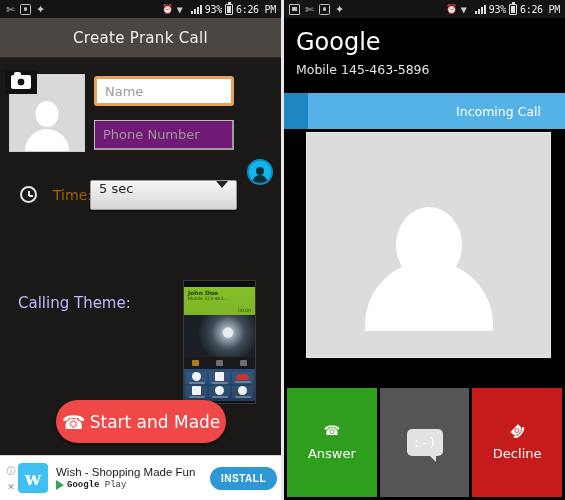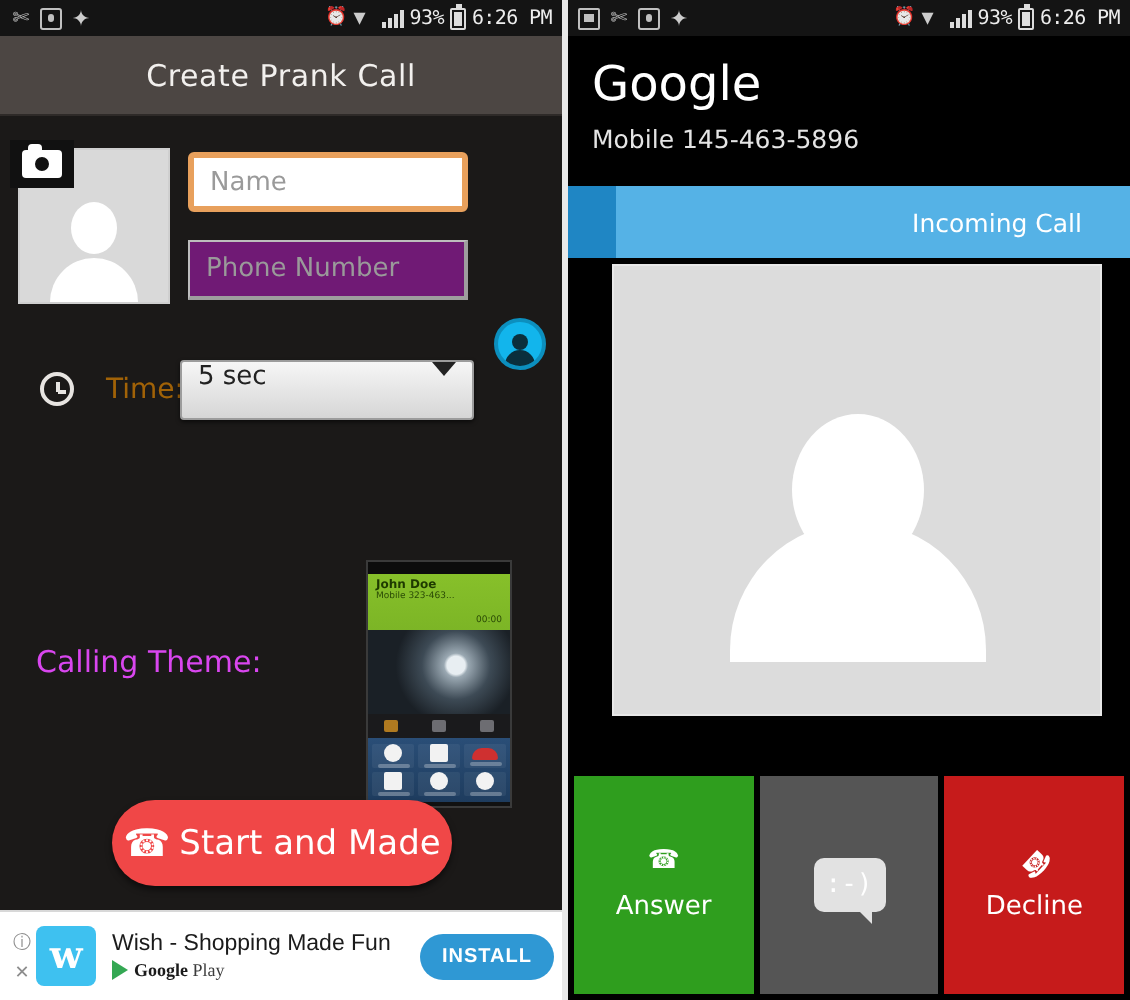--- a/index.html
+++ b/index.html
@@ -113,21 +113,21 @@
     display:flex; align-items:flex-start; padding:0 8px;
     font-size:13px; color:#222;
     box-shadow:0 1px 2px rgba(0,0,0,.6);
   }
   .spinner .caret {
     margin-left:auto; width:0; height:0;
     border-left:6px solid transparent; border-right:6px solid transparent; border-top:7px solid #222;
   }
 
   
-  .theme-label { position:absolute; left:18px; top:264px; color:#d946ef; font-size:15px; }
+  .theme-label { position:absolute; left:18px; top:236px; color:#c4b5fd; font-size:15px; }
 
   .theme-thumb {
     position:absolute; left:183px; top:222px; width:73px; height:124px;
     background:#111; border:1px solid #3a3a3a; overflow:hidden;
   }
   .tt-status { height:6px; background:#0c0c0c; }
   .tt-green  { height:28px; background:linear-gradient(#87c02a,#7cb526); position:relative; padding:2px 4px; }
   .tt-green .n1{ font-size:6px; color:#1e3a00; font-weight:bold; line-height:7px; }
   .tt-green .n2{ font-size:4.5px; color:#2a4a05; line-height:6px; }
   .tt-green .n3{ position:absolute; right:4px; bottom:2px; font-size:4.5px; color:#2a4a05; }
@@ -166,21 +166,21 @@
               font-size:9px; color:#8d8d8d; font-family:"DejaVu Sans", sans-serif; }
   .ad-icon { width:30px; height:30px; background:#3ec1f0; border-radius:4px;
              display:flex; align-items:center; justify-content:center;
              color:#fff; font-size:19px; font-weight:bold; margin-right:8px;
              font-family:"DejaVu Serif", serif; }
   .ad-text { flex:1; }
   .ad-title { font-size:11.5px; color:#1b1b1b; font-family:"Liberation Sans", sans-serif; }
   .ad-sub { display:flex; align-items:center; gap:3px; margin-top:2px; }
   .gp-tri { width:0; height:0; border-top:5px solid transparent; border-bottom:5px solid transparent;
             border-left:8px solid #34a853; }
-  .ad-store { font-size:9px; color:#3b3b3b; font-family:Liberation Serif, serif; }
+  .ad-store { font-size:9px; color:#3b3b3b; font-family:Liberation Mono, monospace; }
   .ad-store b { color:#1b1b1b; }
   .ad-install {
     background:#2f98d4; color:#fff; font-size:10px; letter-spacing:.5px;
     padding:6px 11px; border-radius:13px; font-family:"Liberation Sans", sans-serif; font-weight:bold;
   }
 
   
   .r-head { padding:10px 12px 6px; background:#000; }
   .r-name { color:#fff; font-size:24px; line-height:28px; }
   .r-sub  { color:#e4e4e4; font-size:12.5px; margin-top:6px; }

